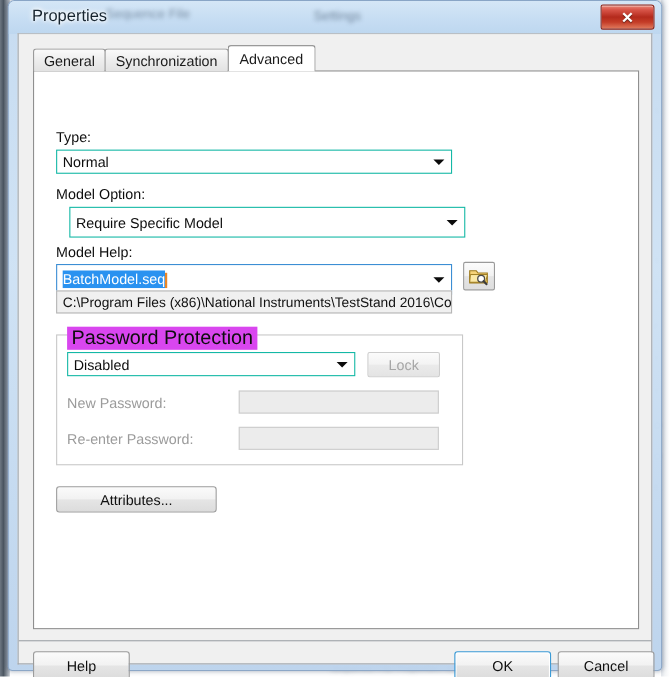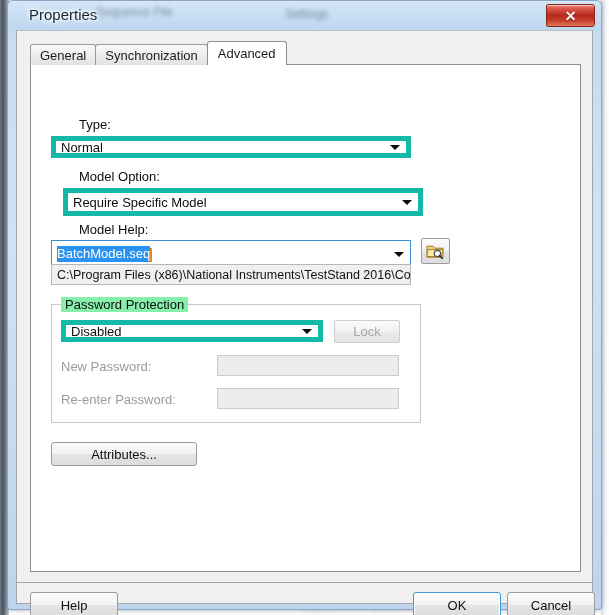--- a/index.html
+++ b/index.html
@@ -146,26 +146,25 @@
     box-sizing: border-box;
     z-index: 2;
   }
 
   
   .fieldlabel {
     position: absolute;
     font-size: 13px;
     color: #0d0d0d;
     white-space: nowrap;
-    margin-left: 28px;
   }
   .combo {
     position: absolute;
     background: #ffffff;
-    border: 5px solid #14b8a6;
+    border: 1px solid #14b8a6;
     box-sizing: border-box;
     display: flex; align-items: center;
     cursor: pointer;
   }
   .combo .combo-text {
     flex: 1;
     font-size: 13px;
     color: #0d0d0d;
     padding-left: 5px;
     white-space: nowrap;
@@ -226,23 +225,23 @@
 
   
   #pwgroup {
     position: absolute;
     border: 1px solid #c8c8c8;
     box-sizing: border-box;
     background: transparent;
   }
   #pwgroup-title {
     position: absolute;
-    font-size: 13px;
+    font-size: 18px;
     color: #0d0d0d;
-    background: #86efac;
+    background: #d946ef;
     padding: 0 4px;
     white-space: nowrap;
   }
   .dis-label {
     position: absolute;
     font-size: 13px;
     color: #9b9b9b;
     white-space: nowrap;
   }
   .dis-input {

